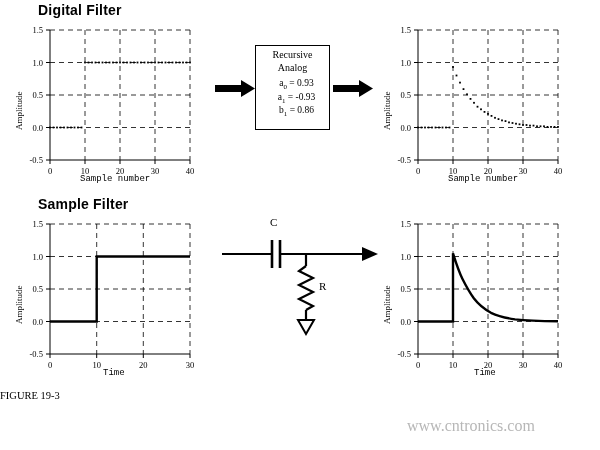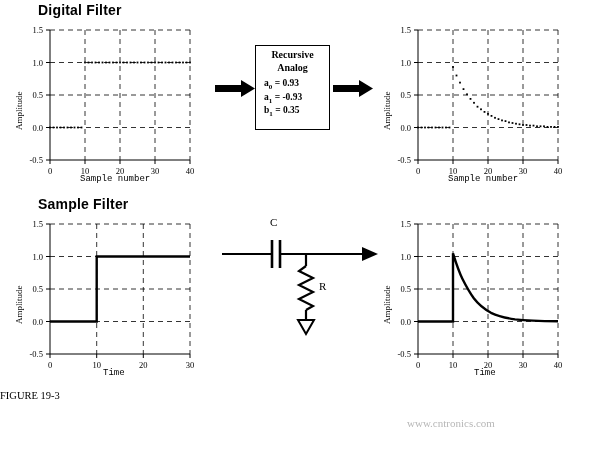--- a/index.html
+++ b/index.html
@@ -28,43 +28,43 @@
   .xlab{
     position:absolute;font-family:Liberation Mono, monospace;font-size:9px;
     white-space:nowrap;
   }
 
   
   #filter-box{
     position:absolute;left:255px;top:45px;width:75px;height:85px;
     border:1.5px solid #000;background:#fff;
     font-family:"Liberation Serif", serif;font-size:9.5px;
-    text-align:center;line-height:1.25;padding-top:3px;box-sizing:border-box;font-weight:bold;
-  }
-  #filter-box .coef{text-align:left;padding-left:8px;font-size:9.5px;}
+    text-align:center;line-height:1.25;padding-top:3px;box-sizing:border-box;
+  }
+  #filter-box .coef{text-align:center;padding-left:8px;font-size:9.5px;}
   #filter-box .coef sub{font-size:7px;}
   .boxtitle{font-size:10px;}
 
   .arrow{position:absolute;}
 
   
   #circuit{position:absolute;left:222px;top:230px;width:160px;height:110px;}
   .cap-label{position:absolute;font-family:"Liberation Serif", serif;font-size:11px;}
   .res-label{position:absolute;font-family:"Liberation Serif", serif;font-size:11px;}
 
   
   #caption{
     position:absolute;left:0;top:390px;width:588px;
     font-family:"Liberation Serif", serif;font-size:10.5px;line-height:1.22;
   }
   #caption .fig{display:block;margin-bottom:1px;}
 
   #watermark{
     position:absolute;left:378px;top:417px;
-    font-family:"Liberation Serif", serif;font-size:11px;color:#b7b7b7;padding-left:29px;
+    font-family:"Liberation Serif", serif;font-size:16px;color:#b7b7b7;padding-left:29px;
   }
 </style>
 </head>
 <body>
 
 <div class="page">
 
   <div class="sect-title" id="t-digital">Digital Filter</div>
   <div class="sect-title" id="t-analog">Sample Filter</div>
 
@@ -177,21 +177,21 @@
     <div class="boxtitle">Recursive</div>
     <div class="boxtitle">Analog</div>
     <div style="height:4px;"></div>
     <div class="coef">
       <span>a</span><sub>0</sub><span> = 0.93</span>
     </div>
     <div class="coef">
       <span>a</span><sub>1</sub><span> = -0.93</span>
     </div>
     <div class="coef">
-      <span>b</span><sub>1</sub><span> = 0.35</span>
+      <span>b</span><sub>1</sub><span> = 0.86</span>
     </div>
   </div>
 
   <svg class="arrow" style="left:333px;top:78px;" width="42" height="22">
     <g fill="#000">
       <rect x="0" y="7" width="26" height="7"></rect>
       <polygon points="26,2 40,10.5 26,19"></polygon>
     </g>
   </svg>
 

